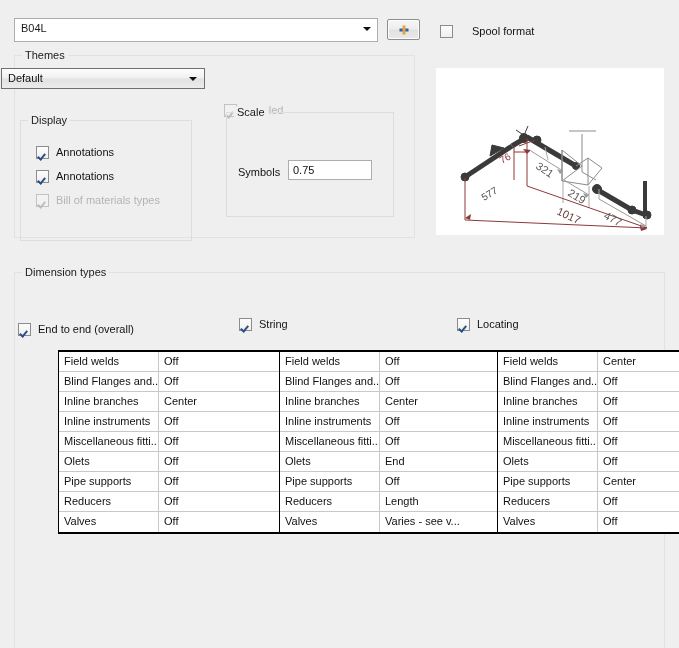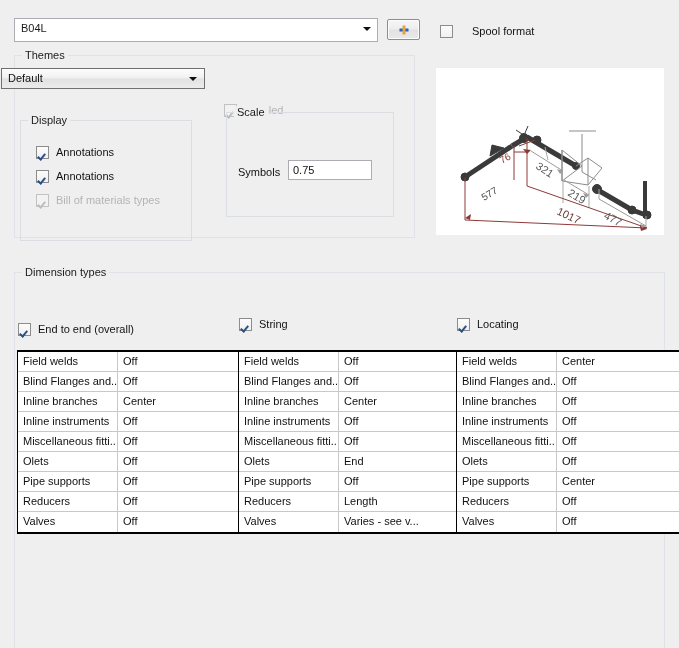--- a/index.html
+++ b/index.html
@@ -238,20 +238,21 @@
 
   .grid {
     position: absolute;
     top: 350px;
     width: 248px;
     border: 1px solid #000;
     border-top-width: 2px;
     border-bottom-width: 2px;
     background: #fff;
     box-sizing: border-box;
+    margin-left: 41px;
   }
   #grid-0 { left: 17px; }
   #grid-1 { left: 238px; }
   #grid-2 { left: 456px; }
 
   .grow {
     display: flex;
     height: 20px;
     border-bottom: 1px solid #c8c8c8;
     box-sizing: border-box;

